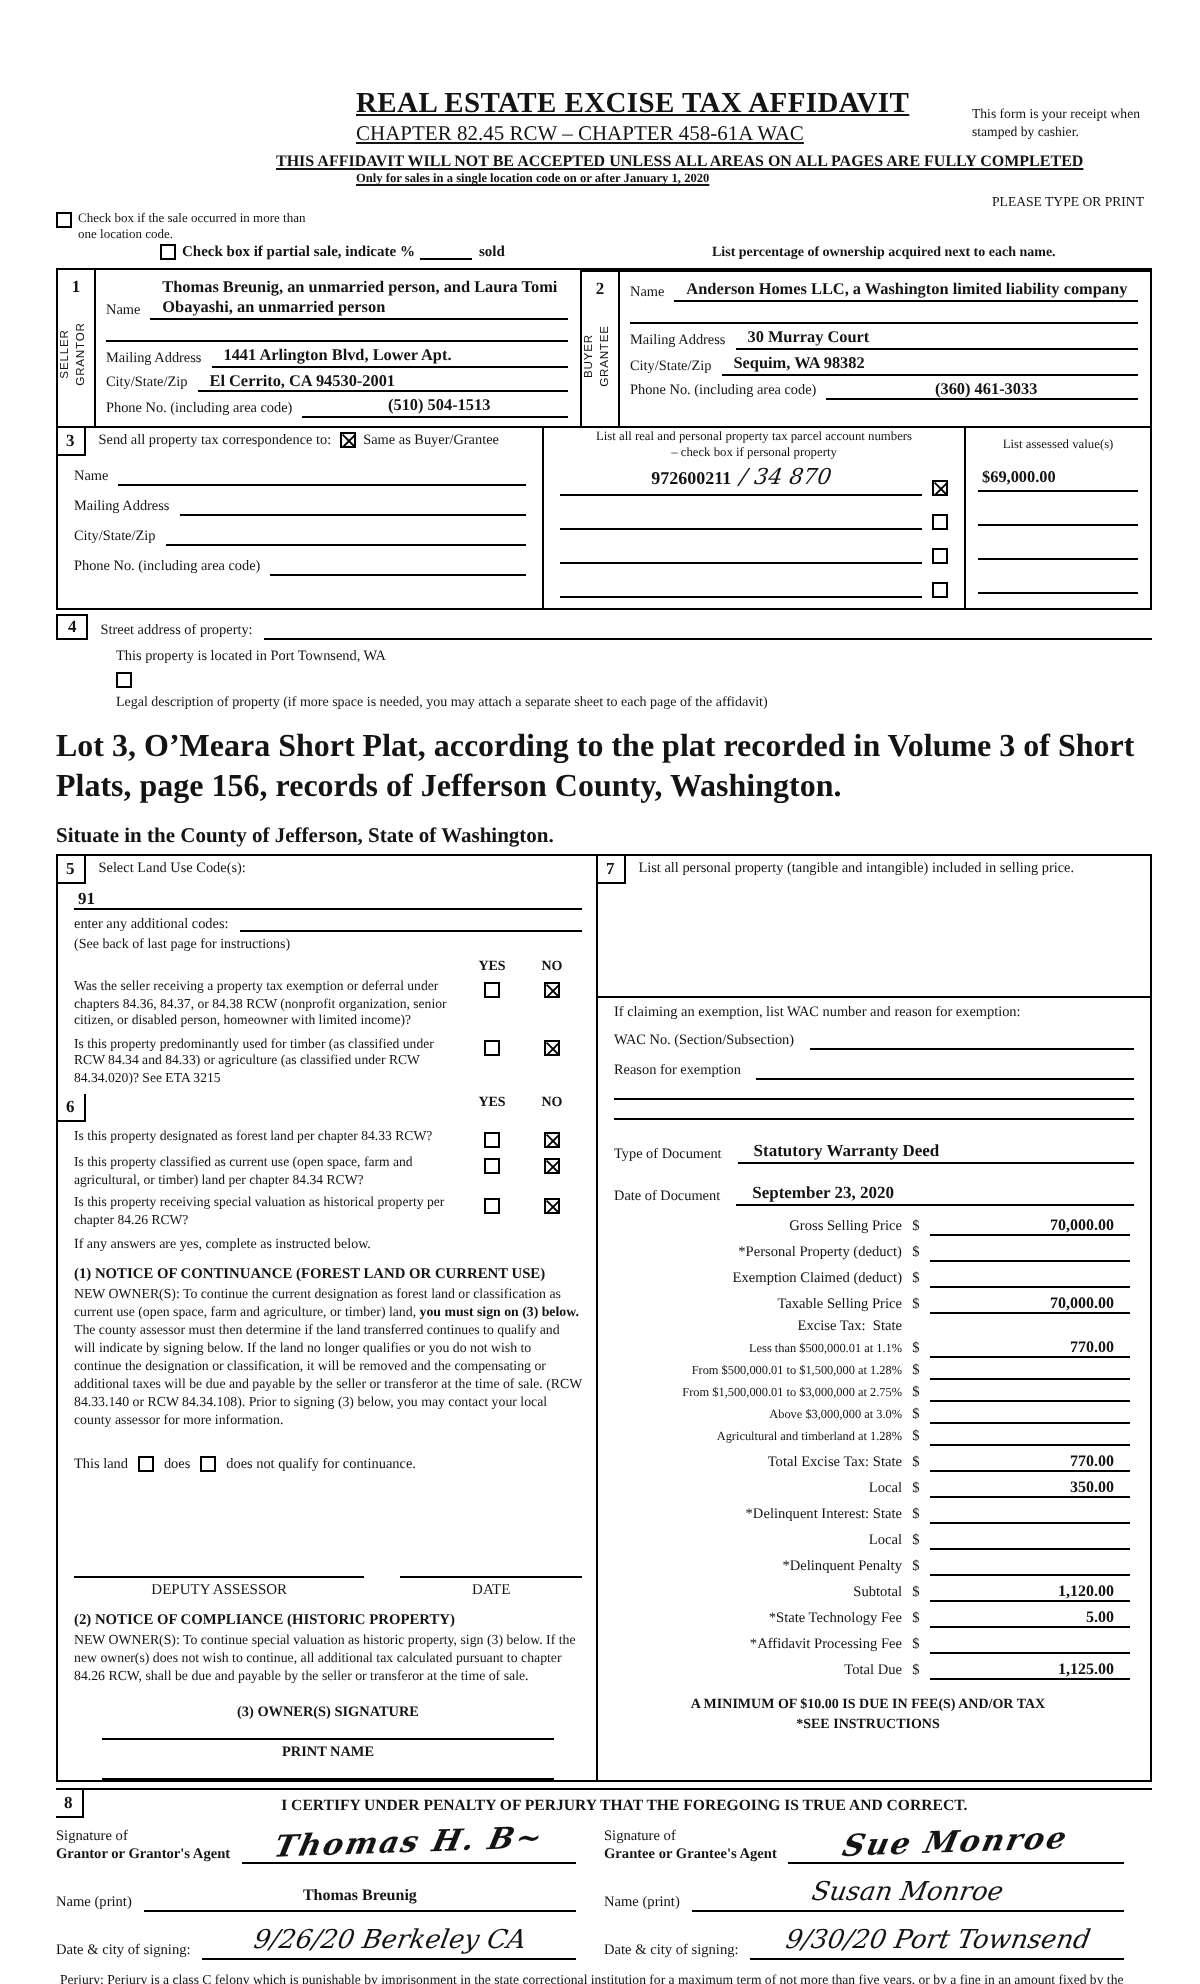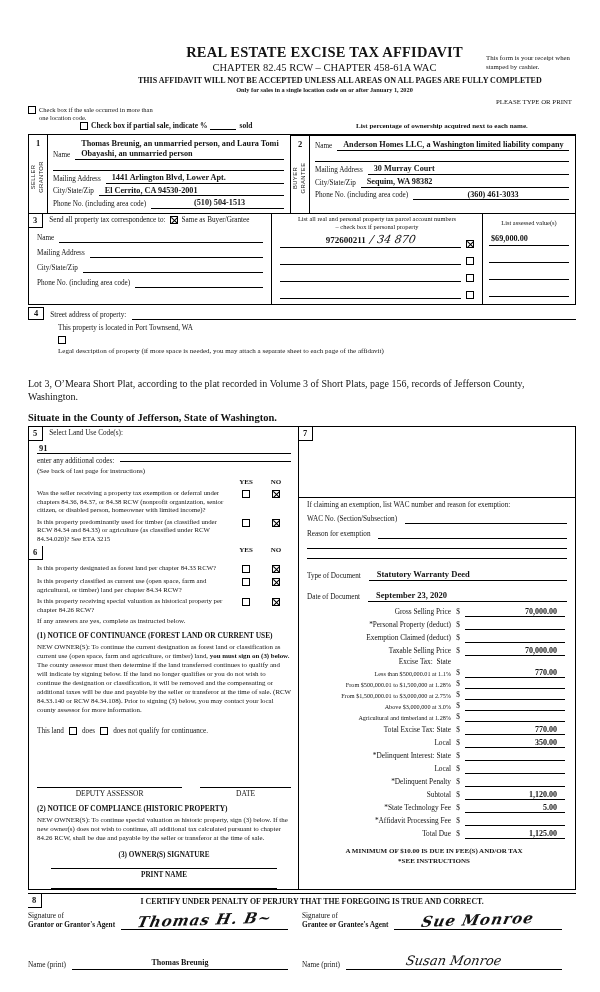--- a/index.html
+++ b/index.html
@@ -27,21 +27,21 @@
   .cb.checked::after  { transform:rotate(-45deg); }
 
   
   .head { position:relative; height:92px; }
   .logo { position:absolute; left:4px; top:6px; display:flex; align-items:flex-start; }
   .logo-text { line-height:1; }
   .logo-dept { font-size:7px; font-family:"Liberation Sans", sans-serif; margin-left:14px; }
   .logo-rev  { font-size:16px; font-weight:bold; font-family:"Liberation Sans", sans-serif; letter-spacing:.3px; }
   .logo-state{ font-size:8.5px; font-style:italic; margin-left:10px; }
   .logo-mark { margin-left:-6px; margin-top:-2px; }
-  .head-center { padding-top:30px; margin-left:150px; margin-right:105px; text-align:center; line-height:1.15; }
+  .head-center { padding-top:30px; margin-left:150px; margin-right:105px; line-height:1.15;text-decoration:underline; }
   .title { font-size:14.5px; font-weight:bold; letter-spacing:.2px; white-space:nowrap; }
   .chapter { font-size:10.5px; margin-top:1px; white-space:nowrap; }
   .warning { font-size:8px; font-weight:bold; margin-top:2px; white-space:nowrap; margin-left:-40px; margin-right:-60px; }
   .only-note { font-size:6.3px; font-weight:bold; margin-top:1px; }
   .receipt { position:absolute; right:2px; top:40px; width:88px; font-size:6.8px; line-height:1.3; }
   .print-note { position:absolute; right:4px; top:84px; font-size:6.8px; }
 
   .preblock { position:relative; height:28px; }
   .pre1 { position:absolute; left:0; top:0; width:130px; font-size:6.5px; line-height:1.25; display:flex; gap:3px; }
   .pre2 { position:absolute; left:52px; top:15px; font-size:7.5px; font-weight:bold; display:flex; align-items:flex-end; gap:3px; }
@@ -79,31 +79,31 @@
   .arow { border-bottom:1px solid #000; margin-top:5px; height:12px; font-weight:bold; font-size:8.2px; padding-left:2px; }
 
   
   .sec4 { padding-top:2px; }
   .row4 { display:flex; align-items:flex-end; }
   .tag4 { font-weight:bold; font-size:8.5px; border:1px solid #000; padding:0 5px 1px 5px; margin-right:6px; }
   .row4 .lbl { font-size:7.2px; margin-right:6px; padding-bottom:1px; }
   .located { font-size:7.2px; margin:4px 0 0 30px; }
   .segrow { display:flex; gap:4px; font-size:7px; margin:4px 0 0 30px; align-items:flex-start; }
   .legal-lbl { font-size:7px; margin:3px 0 0 30px; }
-  .legal { font-size:10px; font-weight:normal; margin-top:23px; line-height:1.25; }
+  .legal { font-size:16px; font-weight:bold; margin-top:9px; line-height:1.25; }
   .situate { font-size:10.5px; font-weight:bold; margin-top:9px; }
 
   
   .cols { display:flex; border:1px solid #000; margin-top:3px; }
   .col-l { width:270px; border-right:1px solid #000; flex:none; }
   .col-r { flex:1; }
   .sec-head { display:flex; align-items:flex-start; }
   .inner { padding:1px 7px 0 8px; }
   .landuse-code { border-bottom:1px solid #000; font-weight:bold; font-size:8.5px; padding-left:2px; margin-top:1px; }
-  .addl { display:flex; align-items:center; margin-top:3px; }
+  .addl { display:flex; align-items:flex-end; margin-top:3px; }
   .qhead { display:flex; margin-top:2px; }
   .qrow { display:flex; margin-top:3px; }
   .qtxt { flex:1; font-size:6.8px; line-height:1.25; padding-right:3px; }
   .qcol { width:30px; text-align:center; flex:none; font-size:7px; font-weight:bold; padding-top:1px; }
   .para { font-size:6.9px; line-height:1.3; margin-top:3px; text-align:left; }
   .ntitle { font-size:7.4px; font-weight:bold; margin-top:6px; }
   .controw { display:flex; align-items:center; gap:5px; font-size:7.2px; margin-top:12px; }
   .dalines { display:flex; gap:18px; margin-top:52px; }
   .daline { border-top:1px solid #000; text-align:center; font-size:7.5px; padding-top:1px; }
   .da1 { flex:1.6; } .da2 { flex:1; }
@@ -123,21 +123,21 @@
   .dollar { width:14px; text-align:center; font-size:7.3px; flex:none; padding-bottom:1px; }
   .mline { flex:1; border-bottom:1px solid #000; text-align:right; font-weight:bold; font-size:8px; padding-right:8px; min-height:9px; }
   .minnote { text-align:center; font-size:7px; font-weight:bold; margin-top:8px; line-height:1.35; }
 
   
   .certify { border-top:1px solid #000; margin-top:3px; }
   .cert-head { display:flex; align-items:flex-start; }
   .cert-text { flex:1; text-align:center; font-size:7.8px; font-weight:bold; padding-top:3px; }
   .sig-grid { display:flex; margin-top:1px; }
   .sig-half { flex:1; padding-right:14px; }
-  .srow { display:flex; align-items:flex-end; margin-top:21px; }
+  .srow { display:flex; align-items:flex-end; margin-top:5px; }
   .slabel { font-size:7.3px; line-height:1.2; white-space:nowrap; margin-right:6px; }
   .srow .line { flex:1; border-bottom:1px solid #000; text-align:center; position:relative; }
   .name-typed { font-weight:bold; font-size:8px; }
   .hw-val { font-family:"DejaVu Serif", serif; font-style:italic; font-size:13px; transform:skewX(-10deg); display:inline-block; white-space:nowrap; }
   .sig-overlap { margin-bottom:-4px; }
 
   .perjury { border-bottom:1px solid #000; font-size:6.8px; line-height:1.35; margin-top:4px; padding:2px 2px 2px 2px; }
 
   
   .footer { position:relative; height:72px; }
@@ -390,20 +390,21 @@
         <div class="sigctr">(3) OWNER(S) SIGNATURE</div>
         <div class="ctrline"></div>
         <div class="sigctr" style="margin-top:2px;">PRINT NAME</div>
         <div class="ctrline"></div>
       </div>
     </div>
 
     <div class="col-r">
       <div class="sec-head">
         <span class="sec-tag">7</span>
+        <span class="fs72" style="padding:2px 10px 0 0; line-height:1.35;">List all personal property (tangible and intangible) included in selling price.</span>
       </div>
       <div class="pp-space"></div>
 
       <div class="exempt">
         <div class="fs72">If claiming an exemption, list WAC number and reason for exemption:</div>
         <div class="lrow">
           <span class="lbl">WAC No. (Section/Subsection)</span>
           <span class="val"></span>
         </div>
         <div class="lrow">

